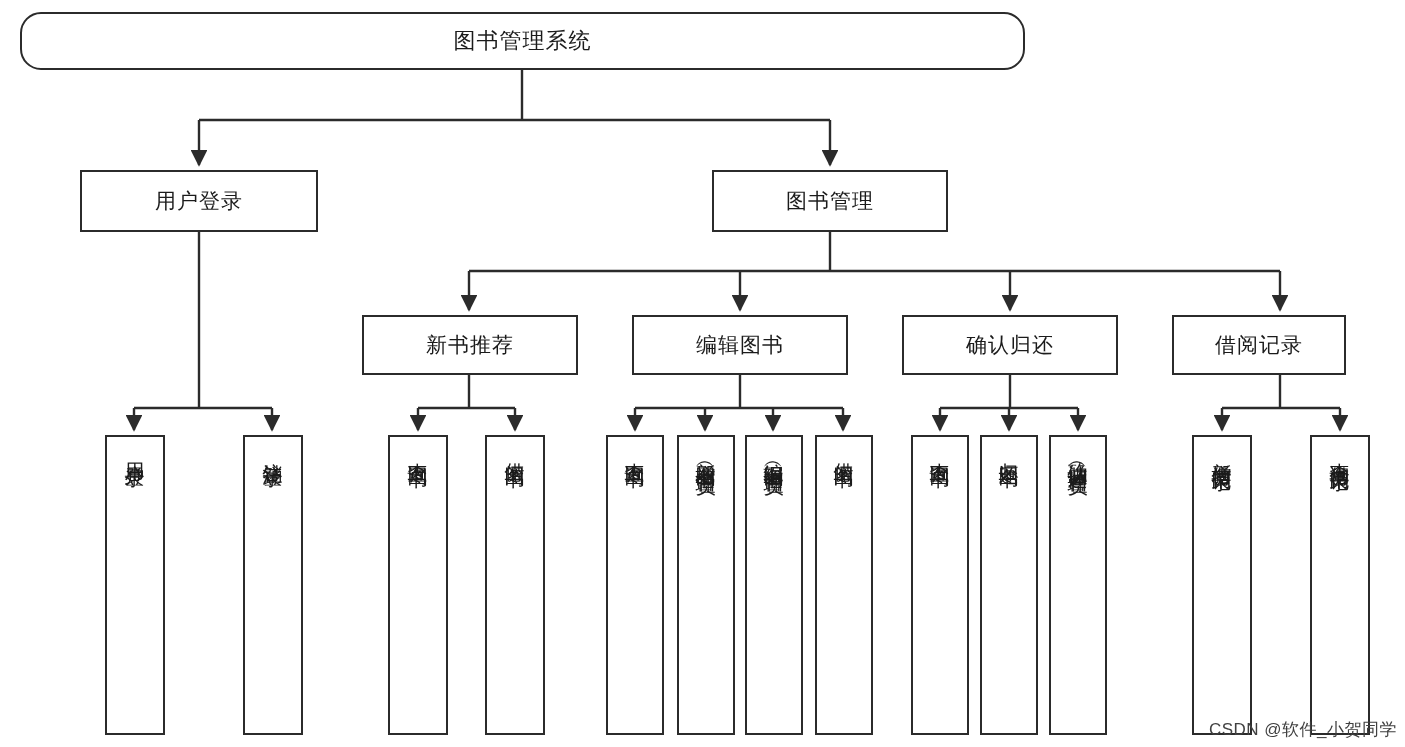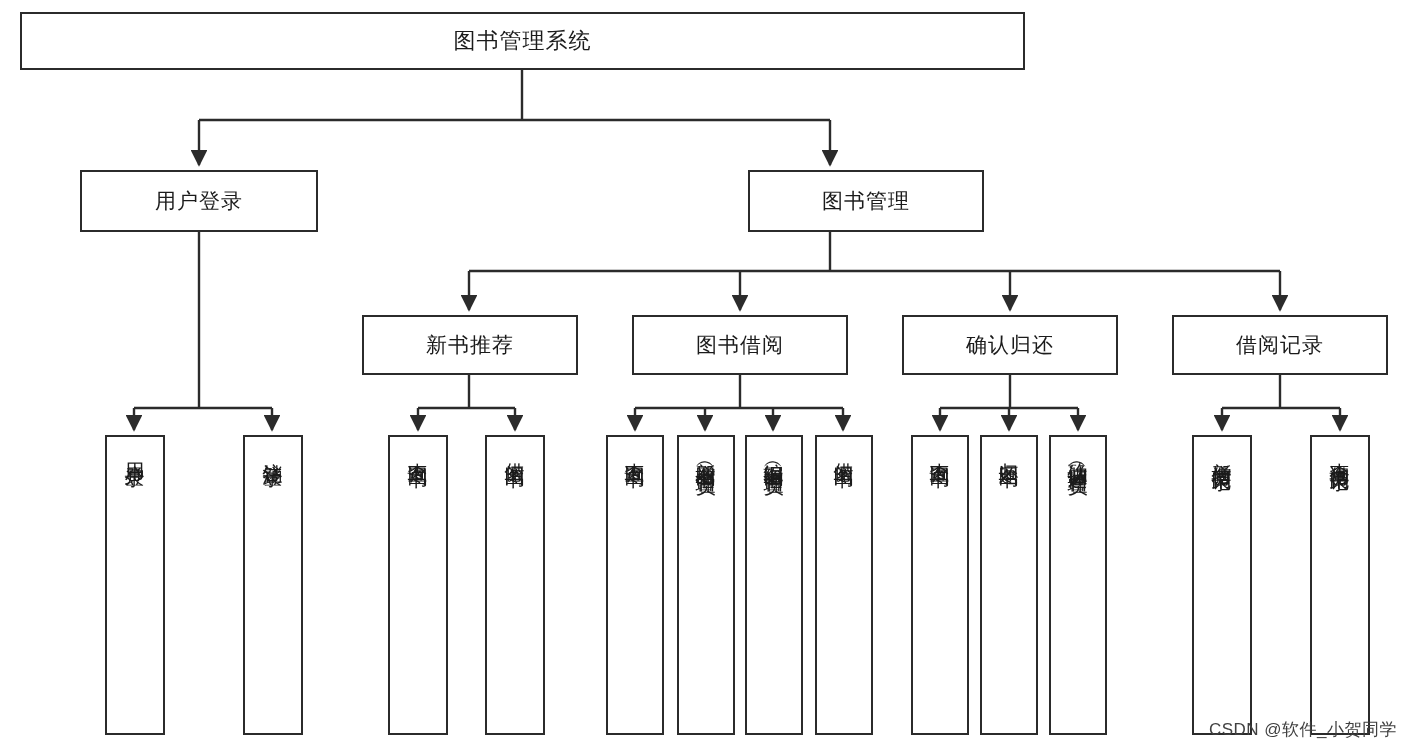--- a/index.html
+++ b/index.html
@@ -123,41 +123,41 @@
       <path d="M 1009 408 L 1009 430" marker-end="url(#arrow)"></path>
       <path d="M 1078 408 L 1078 430" marker-end="url(#arrow)"></path>
 
       <path d="M 1280 375 L 1280 408"></path>
       <path d="M 1222 408 L 1340 408"></path>
       <path d="M 1222 408 L 1222 430" marker-end="url(#arrow)"></path>
       <path d="M 1340 408 L 1340 430" marker-end="url(#arrow)"></path>
     </g>
   </svg>
 
-  <div class="node h-node root" style="left:20px; top:12px; width:1005px; height:58px;">
+  <div class="node h-node root" style="left:20px; top:12px; width:1005px; height:58px;border-radius:21px;">
     <span class="node-label">图书管理系统</span>
   </div>
 
   <div class="node h-node" style="left:80px; top:170px; width:238px; height:62px;">
     <span class="node-label">用户登录</span>
   </div>
-  <div class="node h-node" style="left:712px; top:170px; width:236px; height:62px;margin-left:36px;">
+  <div class="node h-node" style="left:712px; top:170px; width:236px; height:62px;">
     <span class="node-label">图书管理</span>
   </div>
 
   <div class="node h-node" style="left:362px; top:315px; width:216px; height:60px;">
     <span class="node-label">新书推荐</span>
   </div>
   <div class="node h-node" style="left:632px; top:315px; width:216px; height:60px;">
-    <span class="node-label">图书借阅</span>
+    <span class="node-label">编辑图书</span>
   </div>
   <div class="node h-node" style="left:902px; top:315px; width:216px; height:60px;">
     <span class="node-label">确认归还</span>
   </div>
-  <div class="node h-node" style="left:1172px; top:315px; width:216px; height:60px;">
+  <div class="node h-node" style="left:1172px; top:315px; width:174px; height:60px;">
     <span class="node-label">借阅记录</span>
   </div>
 
   <div class="node v-node" style="left:105px; top:435px; width:60px; height:300px;">
     <span class="node-label">用户登录</span>
   </div>
   <div class="node v-node" style="left:243px; top:435px; width:60px; height:300px;">
     <span class="node-label">注销登录</span>
   </div>
 

